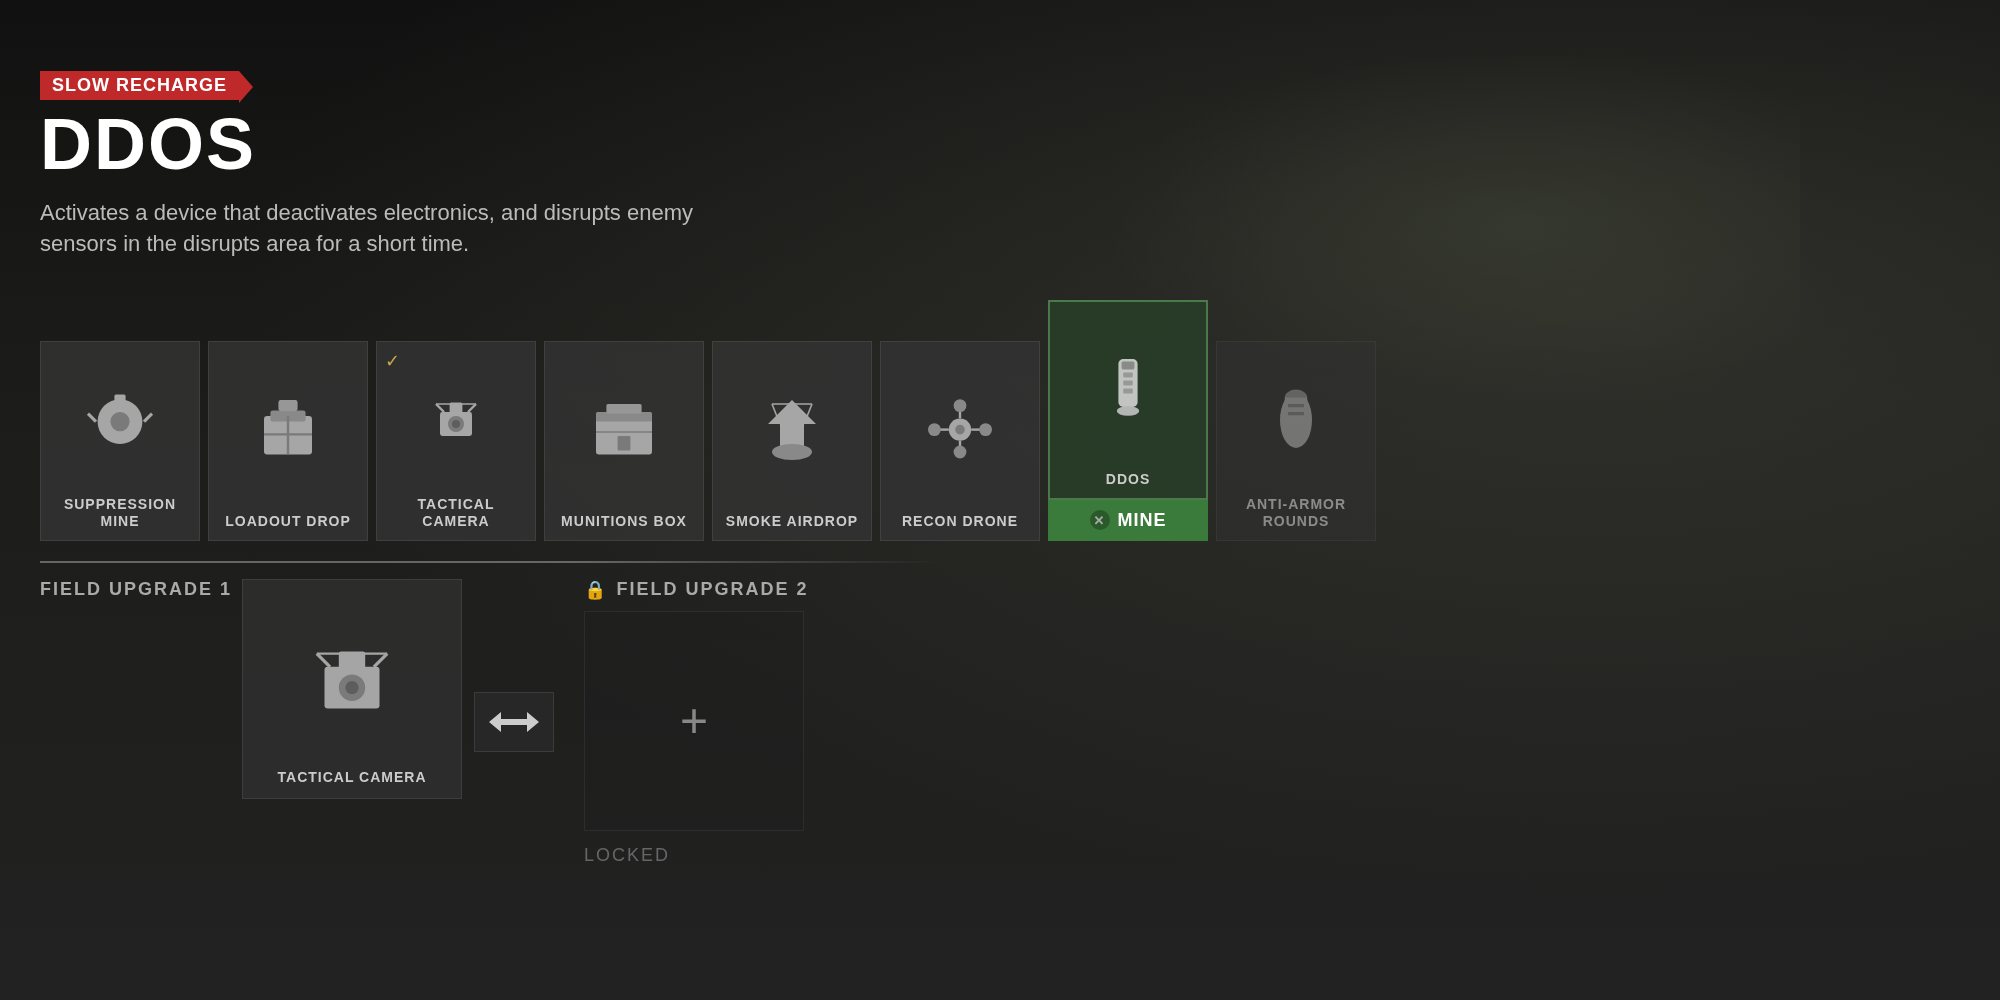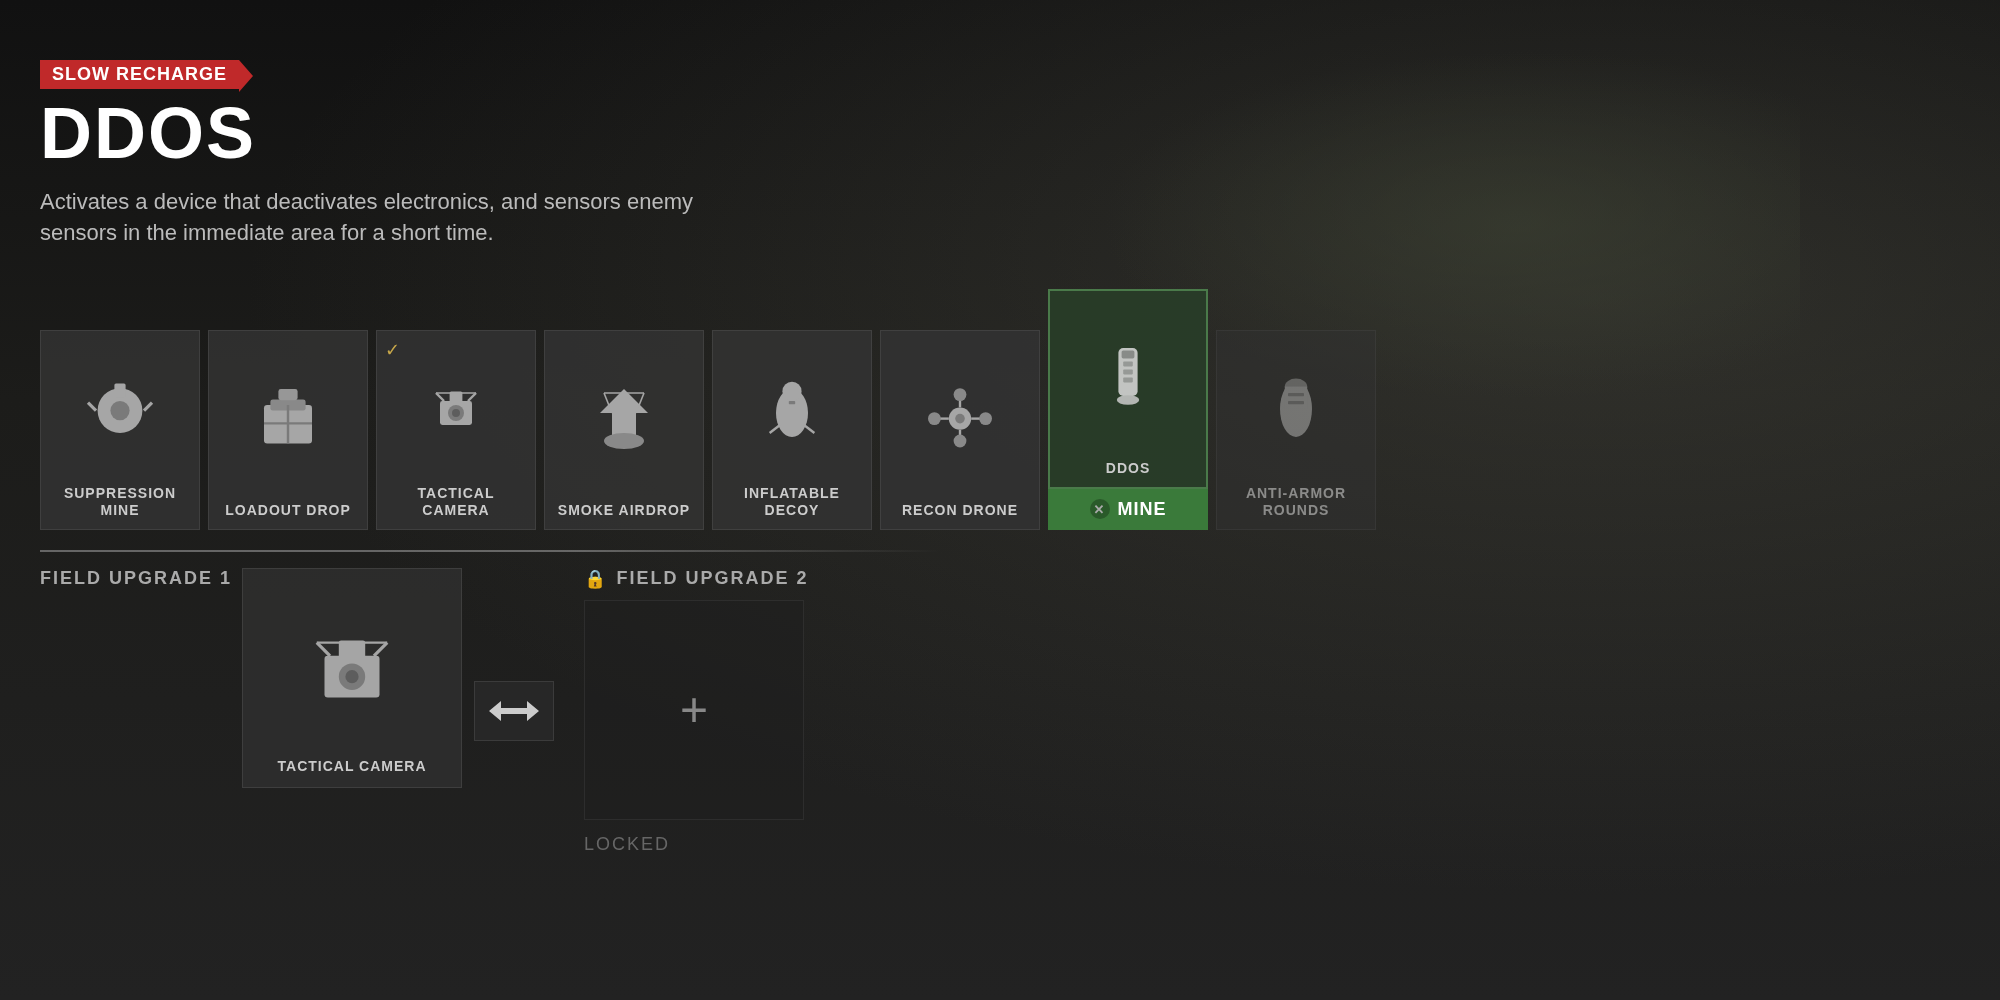--- a/index.html
+++ b/index.html
@@ -46,20 +46,21 @@
       display: inline-flex;
       align-items: center;
       background: #c0292a;
       color: #fff;
       font-size: 18px;
       font-weight: bold;
       padding: 4px 12px;
       letter-spacing: 1px;
       margin-bottom: 8px;
       position: relative;
+      margin-top: 11px;
     }
     .badge-slow-recharge::after {
       content: '';
       position: absolute;
       right: -14px;
       top: 0;
       border-left: 14px solid #c0292a;
       border-top: 16px solid transparent;
       border-bottom: 16px solid transparent;
     }
@@ -312,21 +313,21 @@
 
 <div class="bg-overlay"></div>
 <div class="tank-bg"></div>
 
 <div class="main-content">
 
   <div>
     <span class="badge-slow-recharge">SLOW RECHARGE</span>
   </div>
   <div class="title-ddos">DDOS</div>
-  <div class="description">Activates a device that deactivates electronics, and sensors enemy sensors in the immediate area for a short time.</div>
+  <div class="description">Activates a device that deactivates electronics, and disrupts enemy sensors in the disrupts area for a short time.</div>
 
   <div class="items-row">
 
 
     <div class="item-card">
       <div class="item-icon">
         <svg class="icon-svg" viewBox="0 0 100 100" xmlns="http://www.w3.org/2000/svg">
           <circle cx="50" cy="52" r="28" fill="#bbb"></circle>
           <rect x="43" y="18" width="14" height="18" rx="2" fill="#bbb"></rect>
           <circle cx="50" cy="52" r="12" fill="#888"></circle>
@@ -359,46 +360,46 @@
           <circle cx="50" cy="55" r="5" fill="#666"></circle>
           <rect x="42" y="28" width="16" height="14" rx="2" fill="#bbb"></rect>
           <line x1="35" y1="40" x2="25" y2="30" stroke="#bbb" stroke-width="3"></line>
           <line x1="65" y1="40" x2="75" y2="30" stroke="#bbb" stroke-width="3"></line>
           <line x1="25" y1="30" x2="75" y2="30" stroke="#bbb" stroke-width="2"></line>
         </svg>
       </div>
       <div class="item-label">TACTICAL CAMERA</div>
     </div>
 
+    <div class="item-card">
+      <div class="item-icon">
+        <svg class="icon-svg" viewBox="0 0 100 100" xmlns="http://www.w3.org/2000/svg">
+          <rect x="15" y="38" width="70" height="45" rx="3" fill="#bbb"></rect>
+          <rect x="15" y="30" width="70" height="12" rx="2" fill="#999"></rect>
+          <rect x="28" y="20" width="44" height="12" rx="2" fill="#aaa"></rect>
+          <line x1="15" y1="55" x2="85" y2="55" stroke="#888" stroke-width="2"></line>
+          <rect x="42" y="60" width="16" height="18" rx="1" fill="#888"></rect>
+        </svg>
+      </div>
+      <div class="item-label">MUNITIONS BOX</div>
+    </div>
 
     <div class="item-card">
       <div class="item-icon">
         <svg class="icon-svg" viewBox="0 0 100 100" xmlns="http://www.w3.org/2000/svg">
           <polygon points="50,15 20,45 35,45 35,75 65,75 65,45 80,45" fill="#bbb"></polygon>
           <ellipse cx="50" cy="80" rx="25" ry="10" fill="#999"></ellipse>
           <line x1="35" y1="45" x2="25" y2="20" stroke="#bbb" stroke-width="2"></line>
           <line x1="65" y1="45" x2="75" y2="20" stroke="#bbb" stroke-width="2"></line>
           <line x1="25" y1="20" x2="75" y2="20" stroke="#bbb" stroke-width="2"></line>
         </svg>
       </div>
       <div class="item-label">SMOKE AIRDROP</div>
     </div>
 
-    <div class="item-card">
-      <div class="item-icon">
-        <svg class="icon-svg" viewBox="0 0 100 100" xmlns="http://www.w3.org/2000/svg">
-          <ellipse cx="50" cy="55" rx="20" ry="30" fill="#bbb"></ellipse>
-          <ellipse cx="50" cy="28" rx="12" ry="12" fill="#bbb"></ellipse>
-          <rect x="46" y="40" width="8" height="4" rx="1" fill="#888"></rect>
-          <line x1="35" y1="70" x2="22" y2="80" stroke="#bbb" stroke-width="3"></line>
-          <line x1="65" y1="70" x2="78" y2="80" stroke="#bbb" stroke-width="3"></line>
-        </svg>
-      </div>
-      <div class="item-label">INFLATABLE DECOY</div>
-    </div>
 
     <div class="item-card">
       <div class="item-icon">
         <svg class="icon-svg" viewBox="0 0 100 100" xmlns="http://www.w3.org/2000/svg">
           <circle cx="50" cy="52" r="14" fill="#bbb"></circle>
           <circle cx="50" cy="52" r="6" fill="#888"></circle>
           <line x1="36" y1="52" x2="18" y2="52" stroke="#bbb" stroke-width="3"></line>
           <line x1="64" y1="52" x2="82" y2="52" stroke="#bbb" stroke-width="3"></line>
           <line x1="50" y1="38" x2="50" y2="22" stroke="#bbb" stroke-width="3"></line>
           <line x1="50" y1="66" x2="50" y2="80" stroke="#bbb" stroke-width="3"></line>

